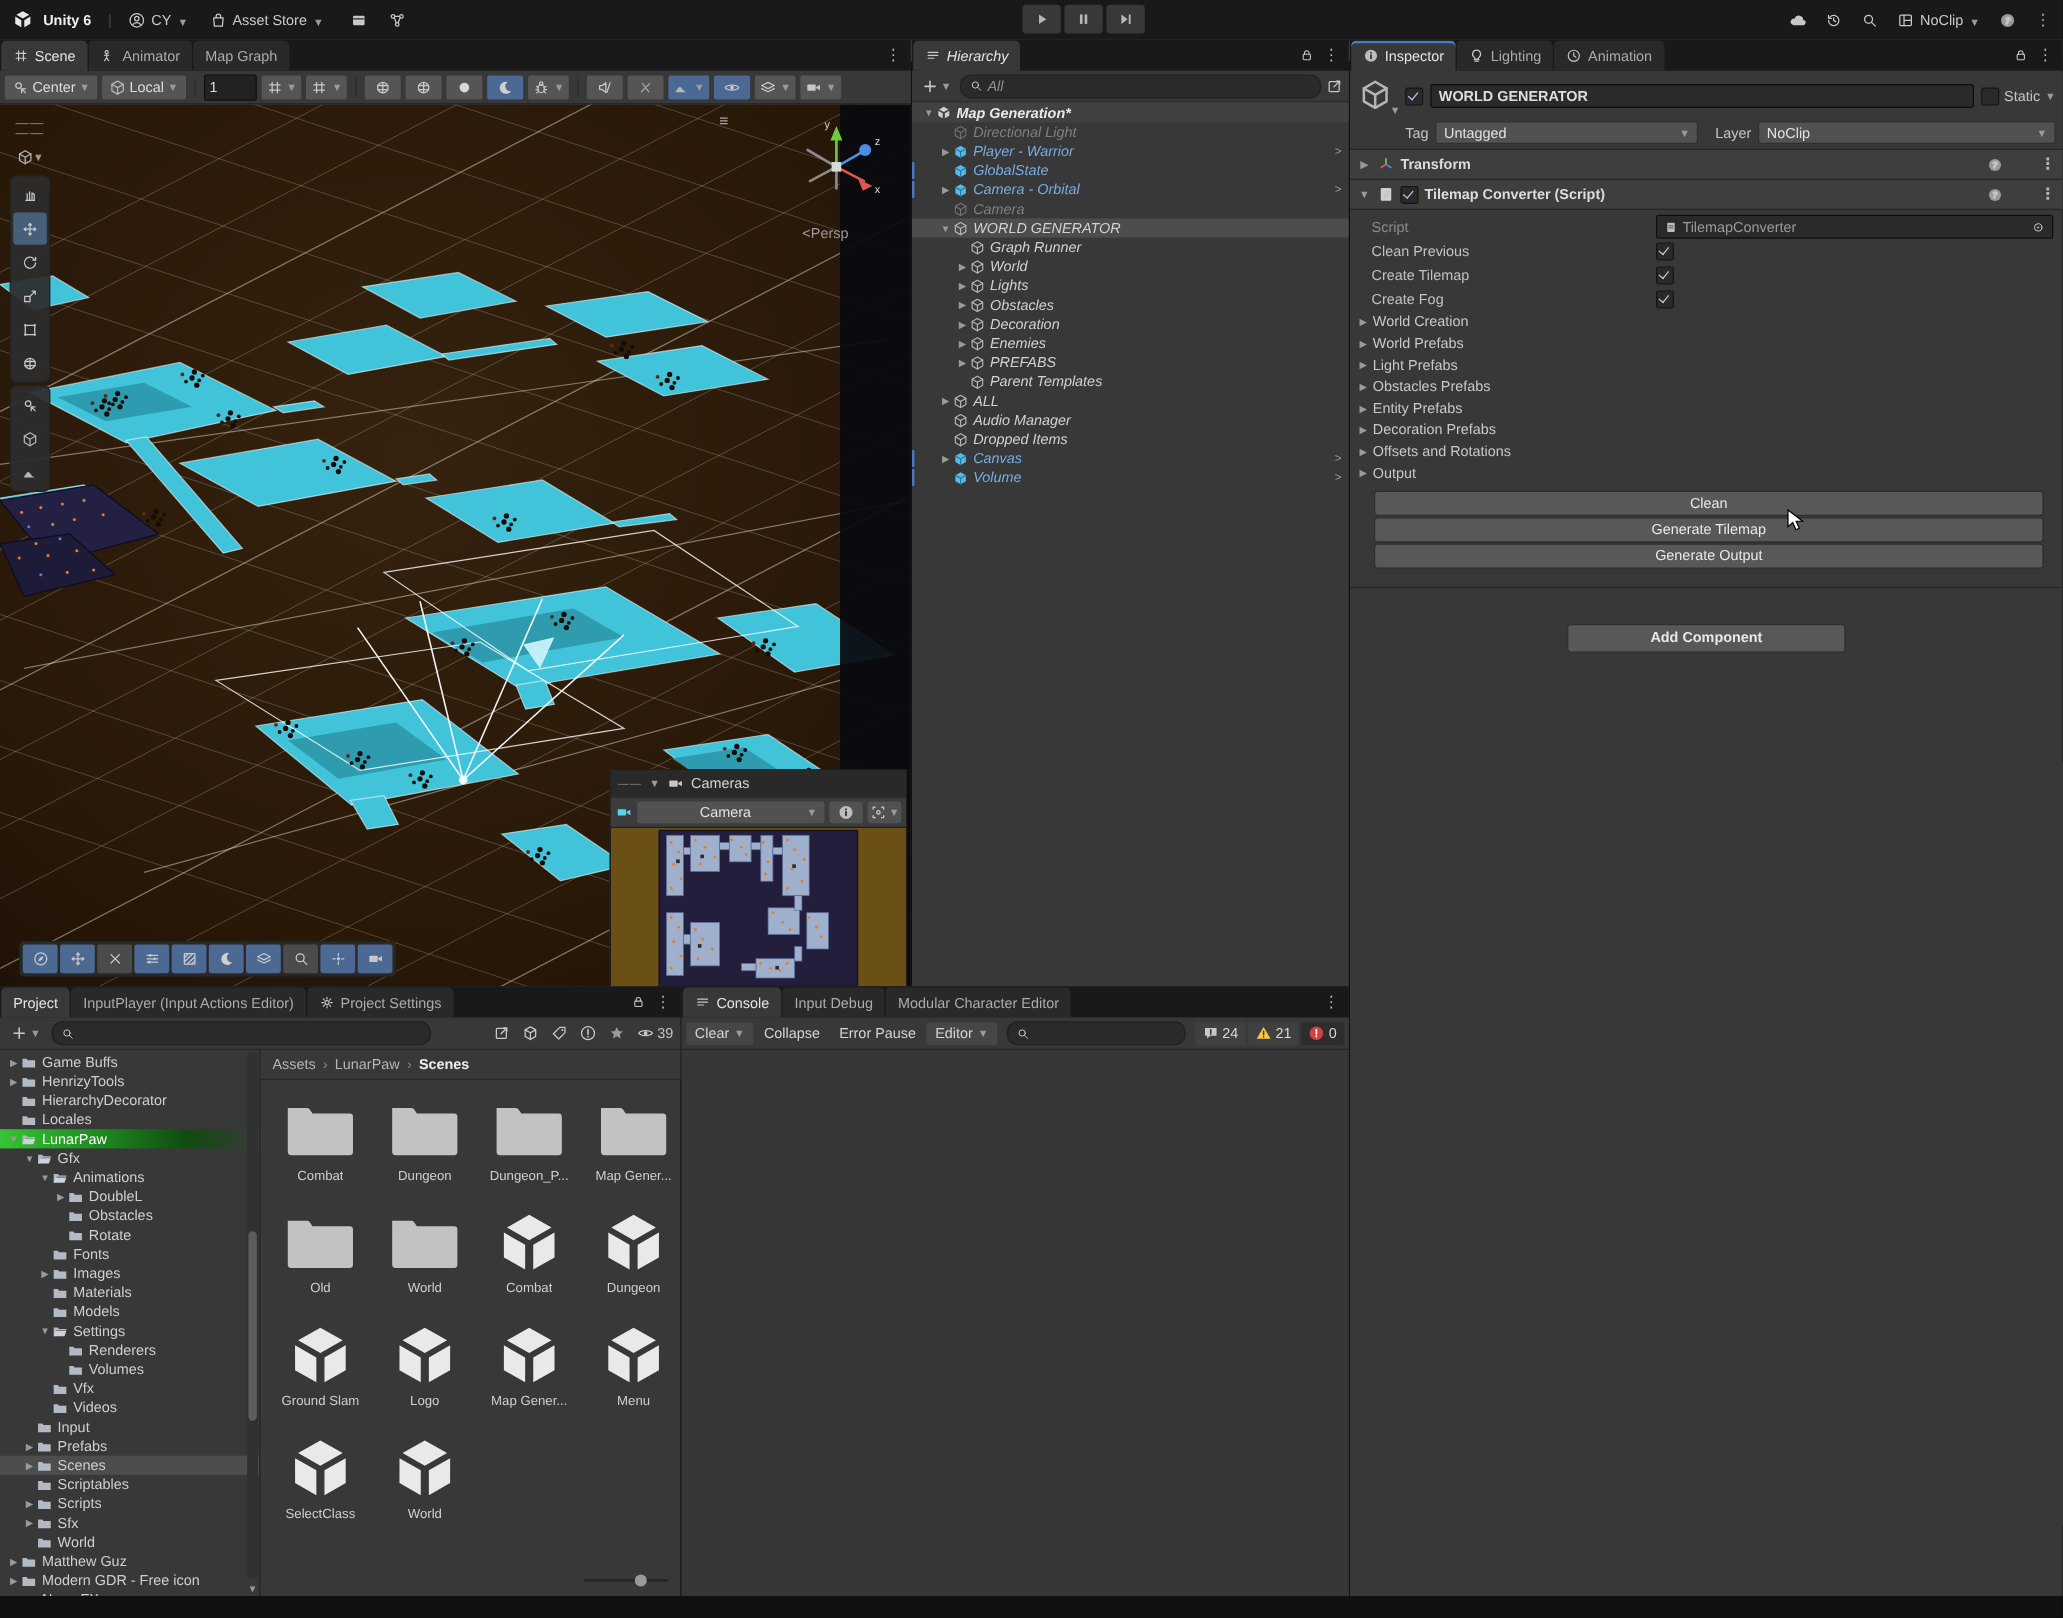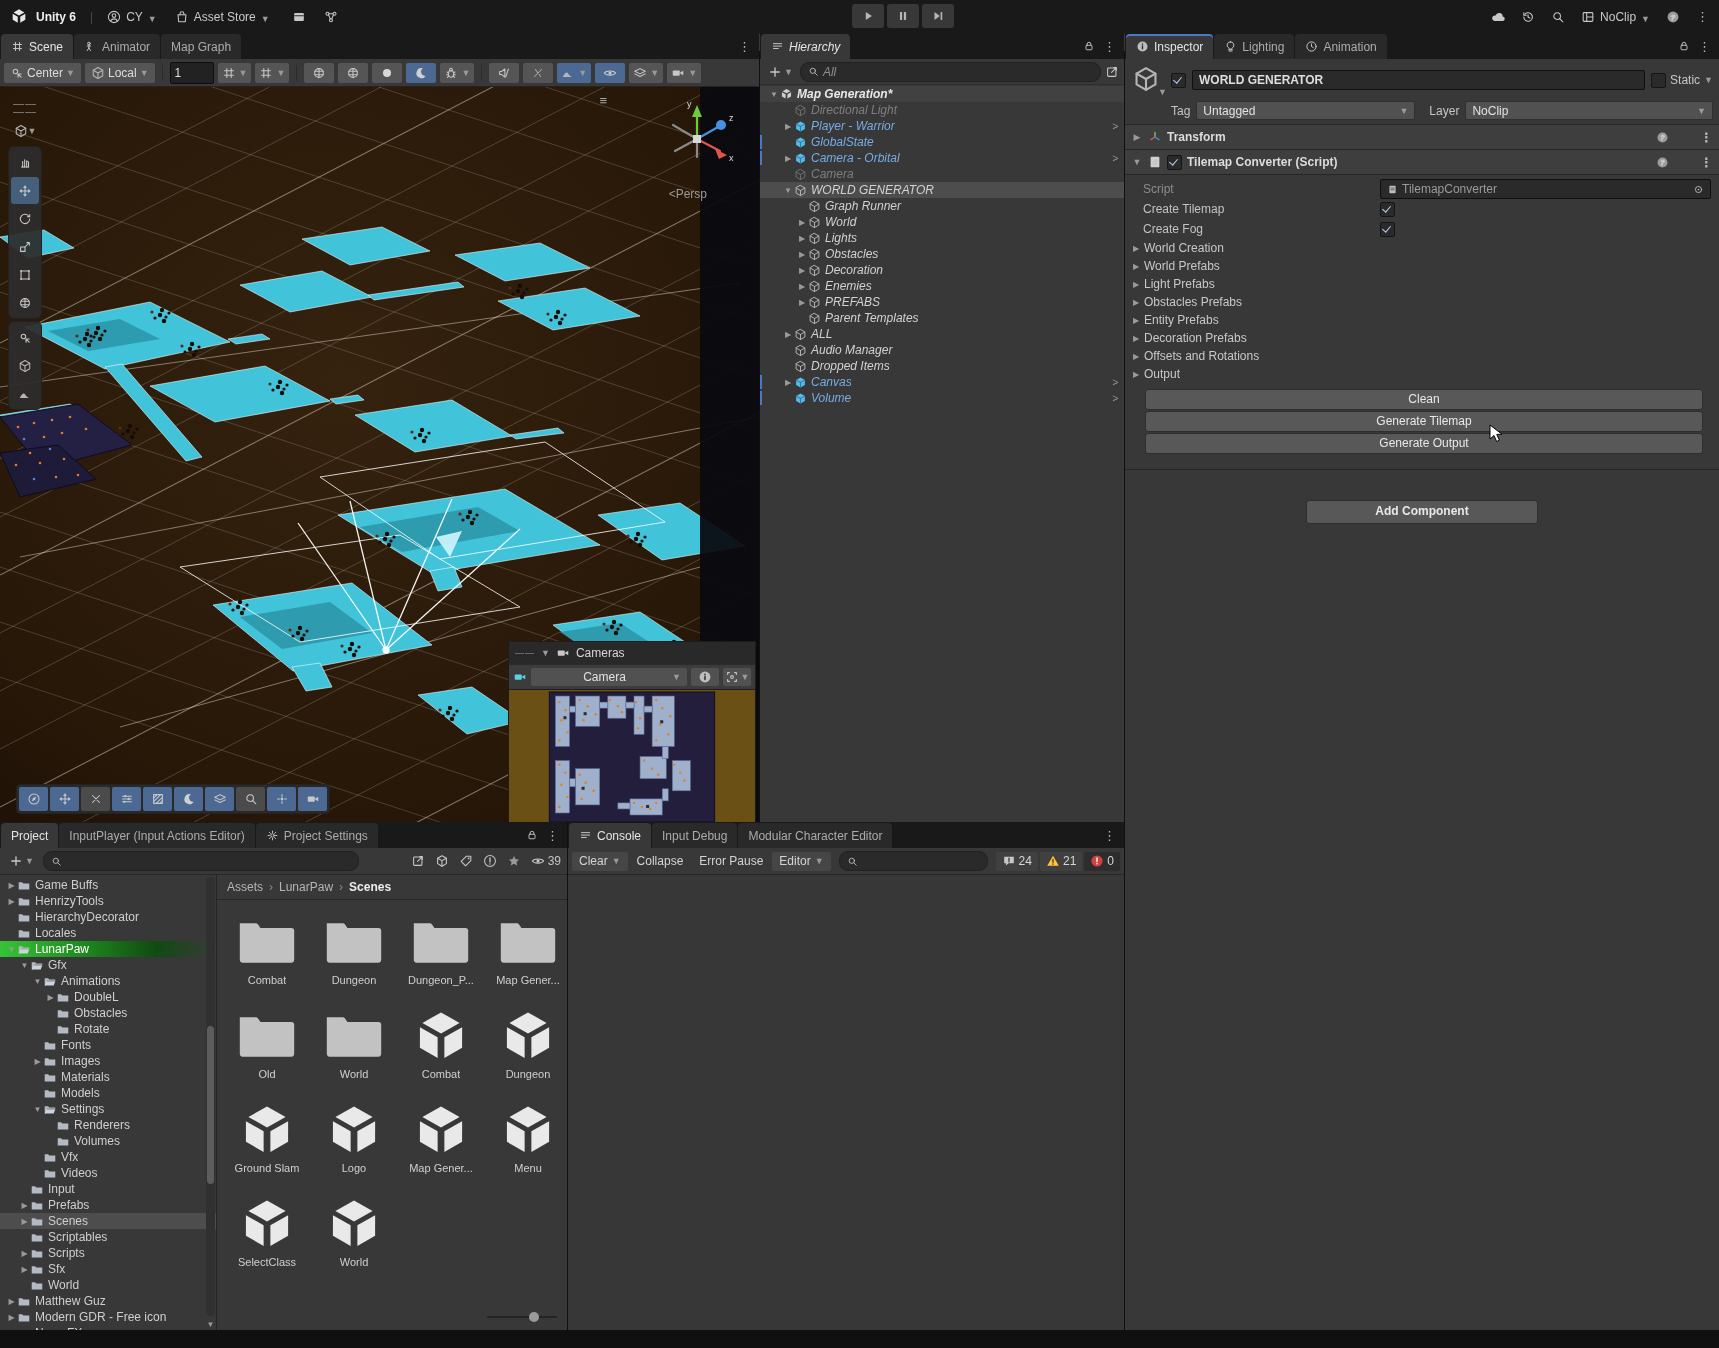--- a/index.html
+++ b/index.html
@@ -1387,20 +1387,26 @@
               <svg viewBox="0 0 16 16" fill="none" stroke="#c8c8c8" stroke-width="1.2" stroke-linecap="round" stroke-linejoin="round">
                 <circle cx="8" cy="8" r="4.5"></circle>
                 <circle cx="8" cy="8" r="1.2" fill="#c8c8c8" stroke="none"></circle>
               </svg>
             </i>
         </div>
       </div>
     </div>
     <div id="check-rows">
         <div class="irow">
+          <span class="ilabel">Clean Previous</span>
+          <div class="ival">
+            <span class="checkbox checked"></span>
+          </div>
+        </div>
+        <div class="irow">
           <span class="ilabel">Create Tilemap</span>
           <div class="ival">
             <span class="checkbox checked"></span>
           </div>
         </div>
         <div class="irow">
           <span class="ilabel">Create Fog</span>
           <div class="ival">
             <span class="checkbox checked"></span>
           </div>

